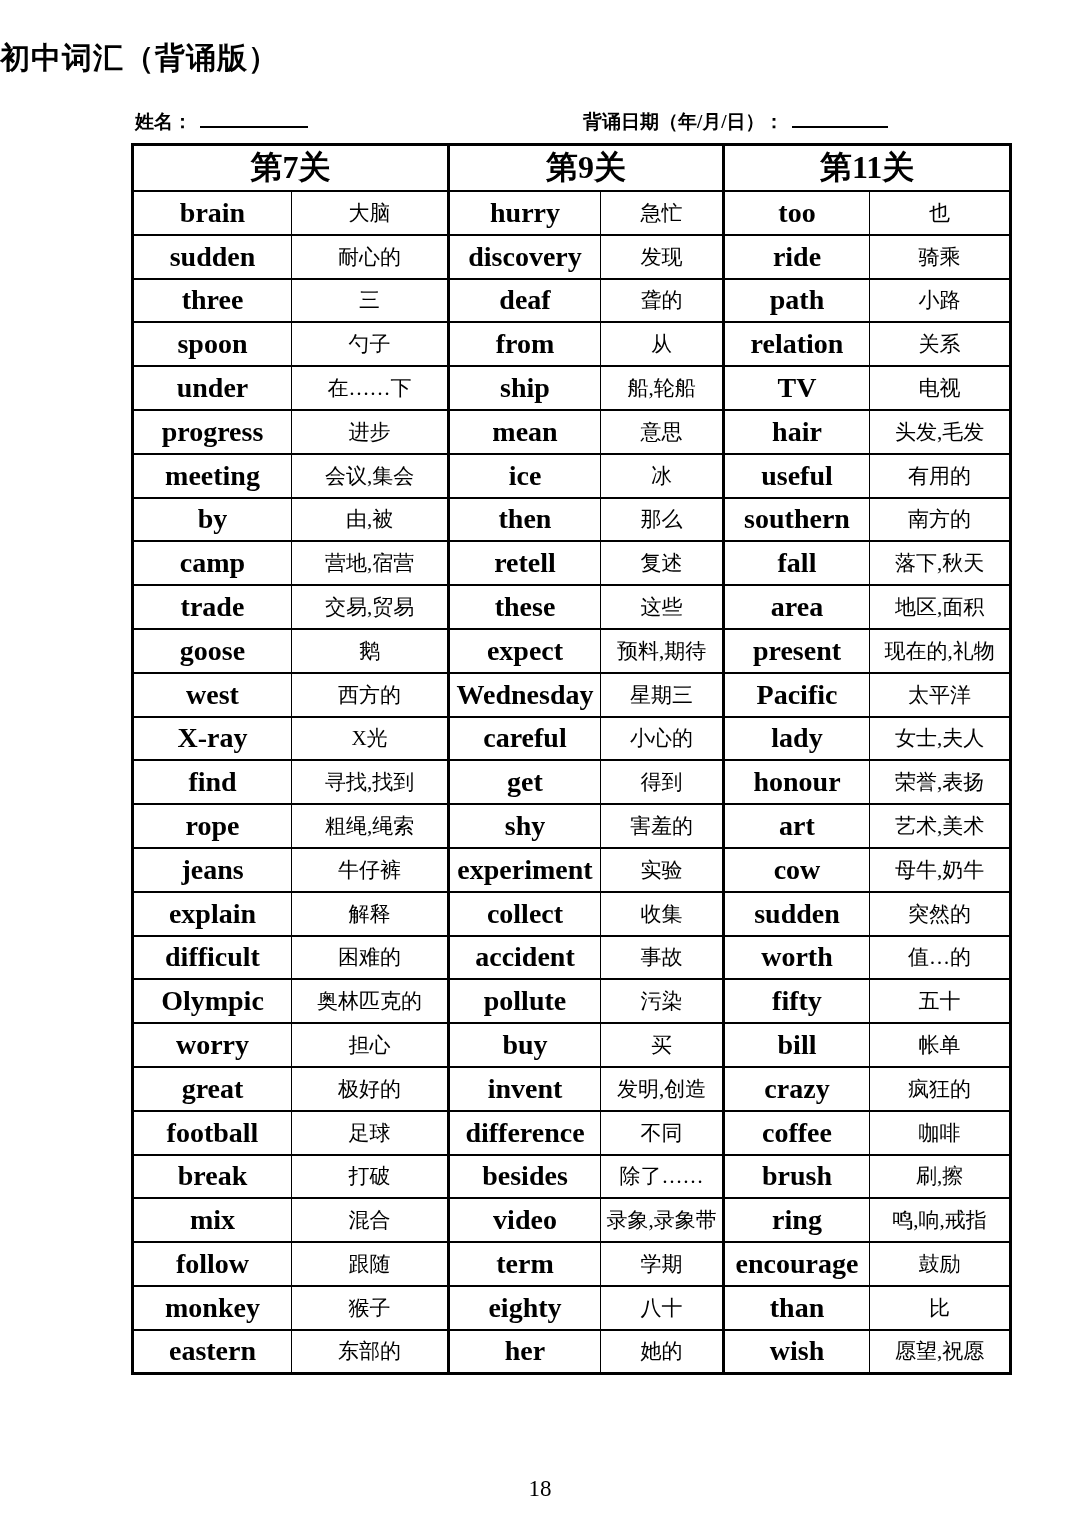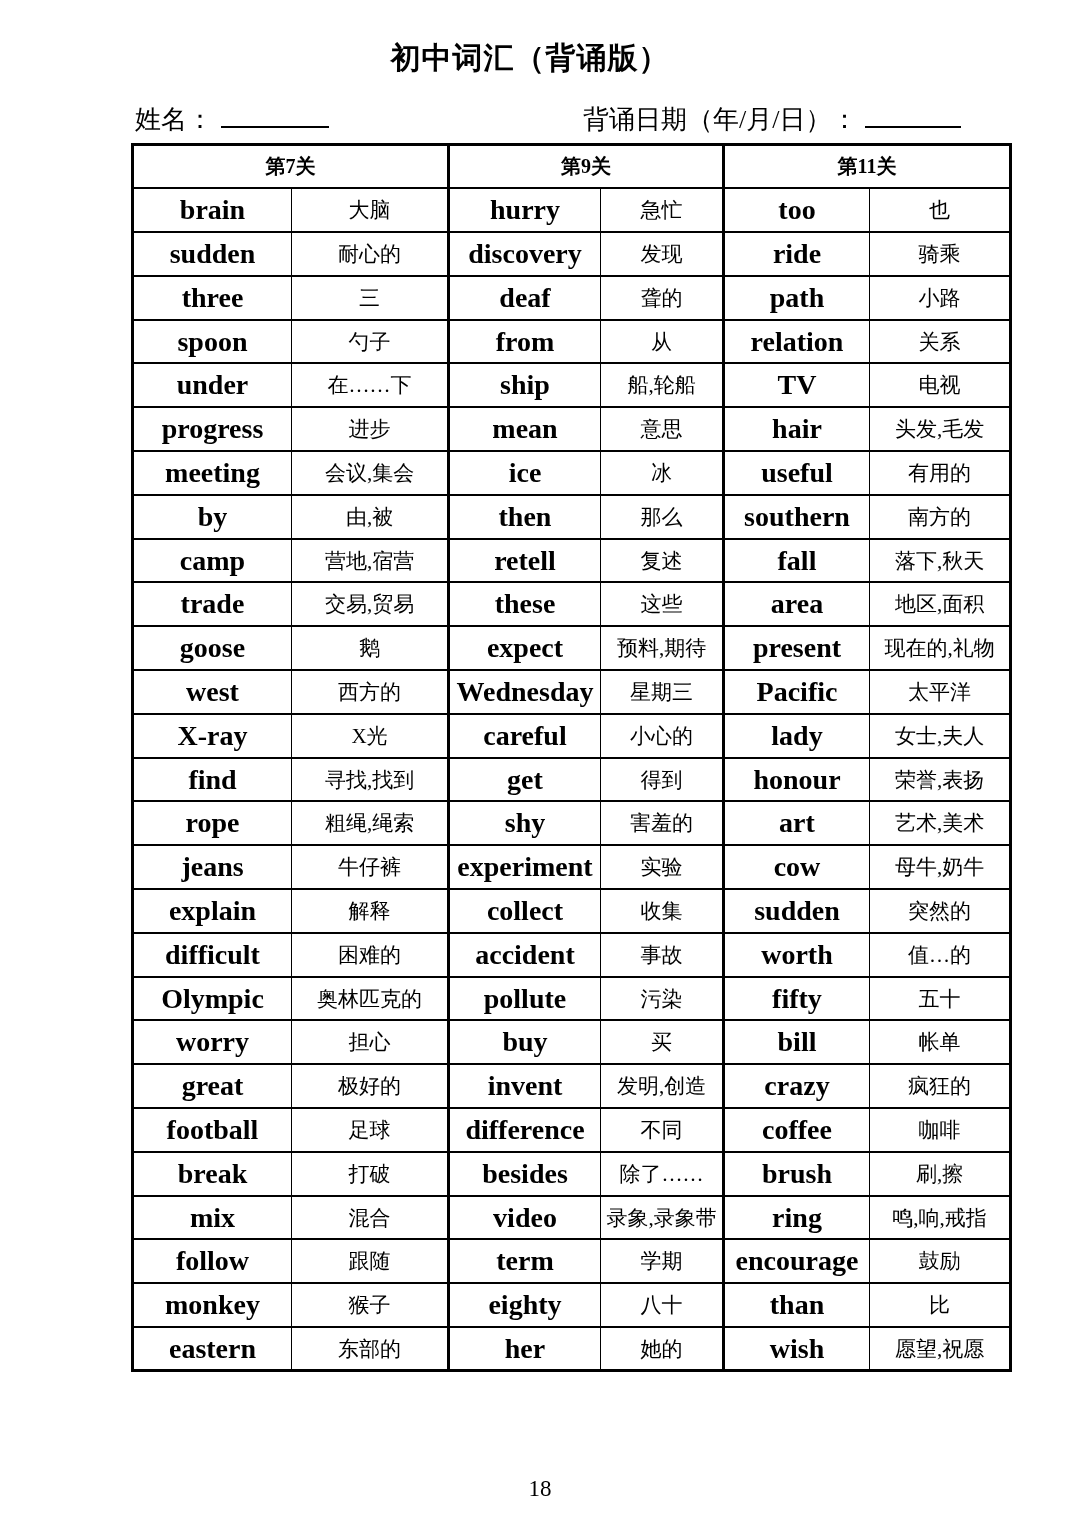--- a/index.html
+++ b/index.html
@@ -18,34 +18,33 @@
     position: relative;
     width: 1080px;
     height: 1527px;
     overflow: hidden;
   }
   .doc-title {
     position: absolute;
     top: 38px;
     left: 0;
     width: 1060px;
-    text-align: center;
     font-size: 30px;
     font-weight: bold;
     margin: 0;
     letter-spacing: 1px;
   }
   .meta-row {
     position: absolute;
     top: 100px;
     left: 131px;
     width: 878px;
     height: 40px;
-    font-size: 26px;
-    font-weight: normal;
+    font-size: 19px;
+    font-weight: bold;
     white-space: nowrap;
   }
   .name-field { position: absolute; left: 4px; top: 0; }
   .date-field { position: absolute; left: 452px; top: 0; }
   .blank-line {
     display: inline-block;
     height: 26px;
     border-bottom: 2.5px solid #000;
     vertical-align: baseline;
     margin-left: 8px;
@@ -67,21 +66,21 @@
     border-color: #000;
     border-width: 2px 1.5px;
     text-align: center;
     vertical-align: middle;
     padding: 0;
     overflow: hidden;
     white-space: nowrap;
   }
   table.vocab td.sec-left { border-left-width: 3px; margin-left: 10px; }
   table.vocab td.level-header {
-    font-size: 20px;
+    font-size: 32px;
     font-weight: bold;
     border-top-width: 2.5px;
     border-bottom-width: 2.5px;
   }
   table.vocab td.en {
     font-size: 28px;
     font-weight: bold;
   }
   table.vocab td.zh {
     font-size: 21px;

